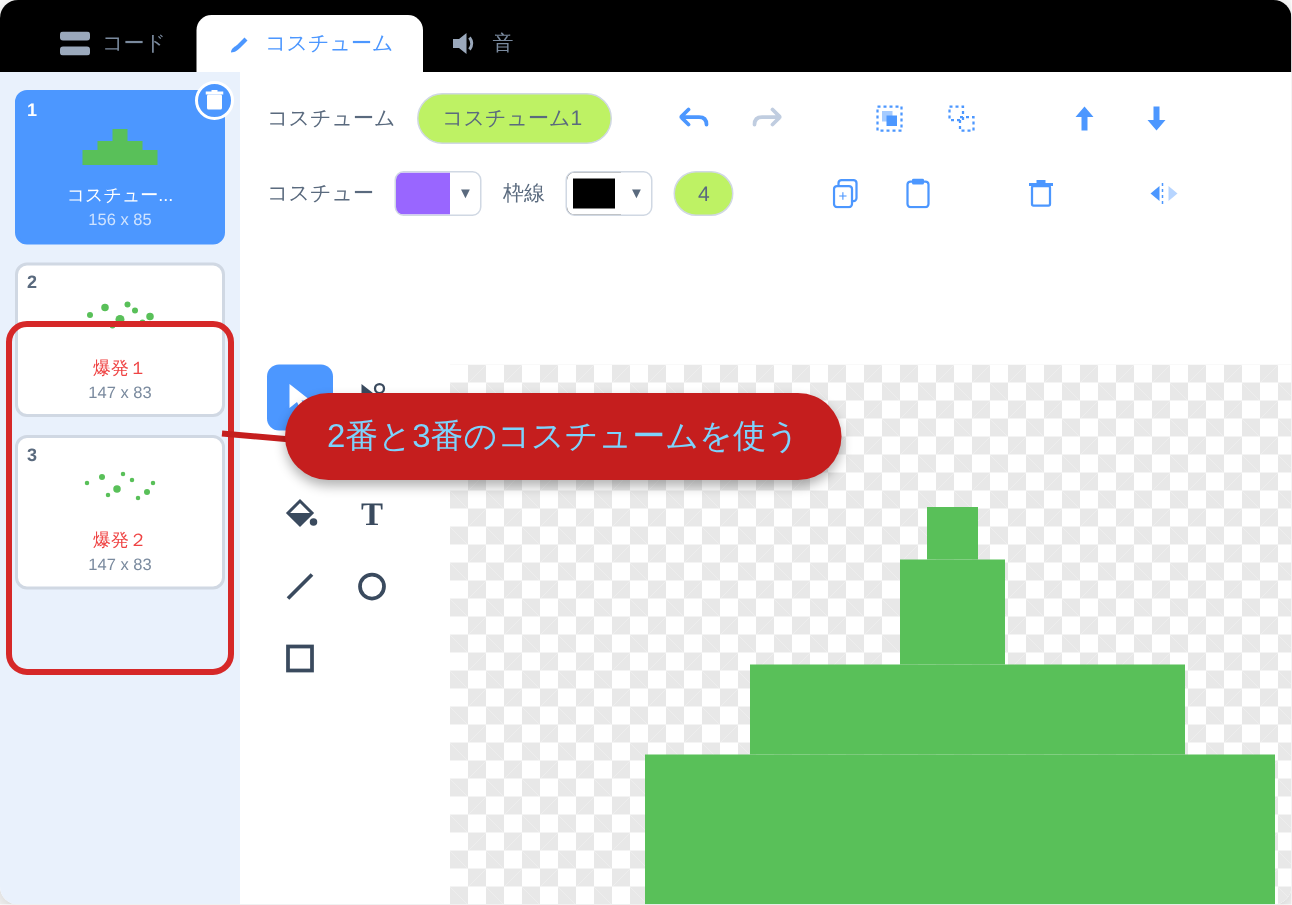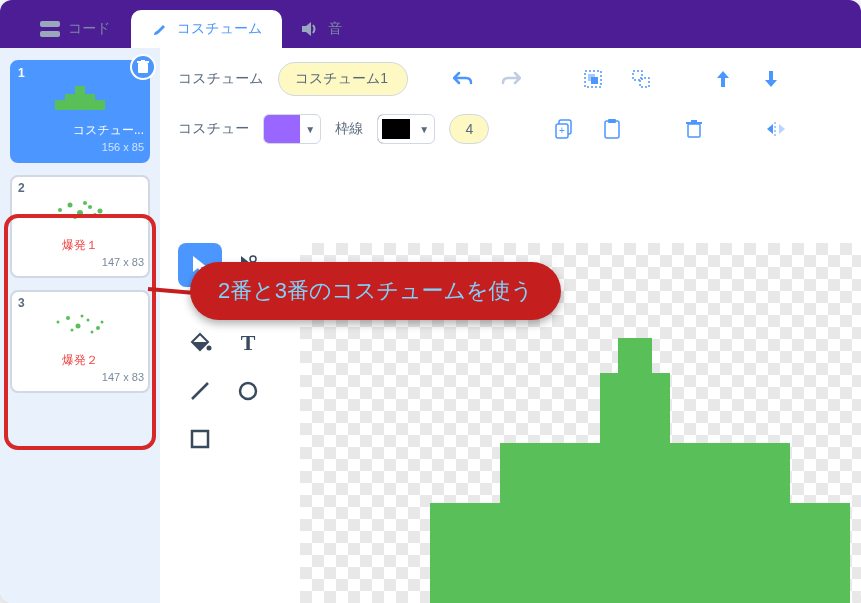--- a/index.html
+++ b/index.html
@@ -1,37 +1,37 @@
 <!DOCTYPE html>
 <html><head>
 <meta charset="utf-8">
 <style>
 * { box-sizing: border-box; margin: 0; padding: 0; }
 body { font-family: -apple-system, "Hiragino Sans", sans-serif; background: #fff; }
 .window { width: 861px; height: 603px; position: relative; background: #fff; border-radius: 12px; box-shadow: 0 4px 20px rgba(0,0,0,0.25); overflow: hidden; margin: 0; }
-.tabs { display: flex; background: #4c1d95; height: 48px; align-items: flex-end; padding-left: 20px; text-align: right; }
+.tabs { display: flex; background: #000000; height: 48px; align-items: flex-end; padding-left: 20px; text-align: right; }
 .tab { display: flex; align-items: center; gap: 8px; padding: 10px 20px; color: #7a8a9e; font-size: 14px; cursor: pointer; border-radius: 10px 10px 0 0; }
 .tab.active { background: #fff; color: #4c97ff; }
 .body { display: flex; height: calc(100% - 48px); }
 .sidebar { width: 160px; background: #e9f1fc; padding: 12px 10px; display: flex; flex-direction: column; gap: 12px; position: relative; }
 .thumb { background: #fff; border: 2px solid #d0d8e3; border-radius: 8px; padding: 4px 4px 8px; position: relative; text-align: center; }
 .thumb.sel { background: #4c97ff; border-color: #4c97ff; color: #fff; }
 .thumb .num { position: absolute; top: 4px; left: 6px; font-size: 12px; font-weight: bold; color: #5a6a7e; }
 .thumb.sel .num { color: #fff; }
 .thumb .del { position: absolute; top: -8px; right: -8px; width: 26px; height: 26px; background: #4c97ff; border: 2px solid #fff; border-radius: 50%; display: flex; align-items: center; justify-content: center; color: #fff; font-size: 14px; }
 .thumb .prev { height: 46px; display: flex; align-items: center; justify-content: center; margin-top: 6px; }
 .thumb .name { font-size: 12px; color: #ef4444; margin-top: 4px; white-space: nowrap; overflow: hidden; text-overflow: ellipsis; }
-.thumb.sel .name { color: #fff; text-align: right; }
-.thumb .dim { font-size: 11px; color: #7a8a9e; margin-top: 2px; text-align: right; }
+.thumb.sel .name { color: #fff; }
+.thumb .dim { font-size: 11px; color: #7a8a9e; margin-top: 2px; }
 .thumb.sel .dim { color: #cfe3ff; }
 .highlight-box { position: absolute; border: 4px solid #d62828; border-radius: 14px; pointer-events: none; }
 .editor { flex: 1; background: #fff; padding: 14px 18px; position: relative; }
 .row { display: flex; align-items: center; gap: 14px; margin-bottom: 16px; }
 .lbl { font-size: 14px; color: #5a6a7e; font-weight: 500; }
-.input { background: #fef9c3; border: 1px solid #d0d8e3; border-radius: 18px; padding: 7px 16px; font-size: 14px; color: #5a6a7e; min-width: 130px; }
+.input { background: #bef264; border: 1px solid #d0d8e3; border-radius: 18px; padding: 7px 16px; font-size: 14px; color: #5a6a7e; min-width: 130px; }
 .input.sm { min-width: 40px; text-align: center; padding: 6px 10px; }
 .btn { width: 34px; height: 34px; border: none; background: transparent; display: flex; align-items: center; justify-content: center; cursor: pointer; color: #4c97ff; border-radius: 6px; }
 .btn.dis { color: #c0cde0; }
 .swatch { display: flex; align-items: center; border: 1px solid #d0d8e3; border-radius: 6px; overflow: hidden; }
 .swatch .col { width: 36px; height: 28px; }
 .swatch .dd { width: 20px; height: 28px; display: flex; align-items: center; justify-content: center; color: #5a6a7e; font-size: 10px; }
 .tools-col { position: absolute; left: 18px; top: 195px; display: flex; flex-direction: column; gap: 4px; }
 .tool-row { display: flex; gap: 4px; }
 .tool { width: 44px; height: 44px; display: flex; align-items: center; justify-content: center; border-radius: 8px; cursor: pointer; color: #3a4a5e; font-size: 22px; }
 .tool.active { background: #4c97ff; color: #fff; }

